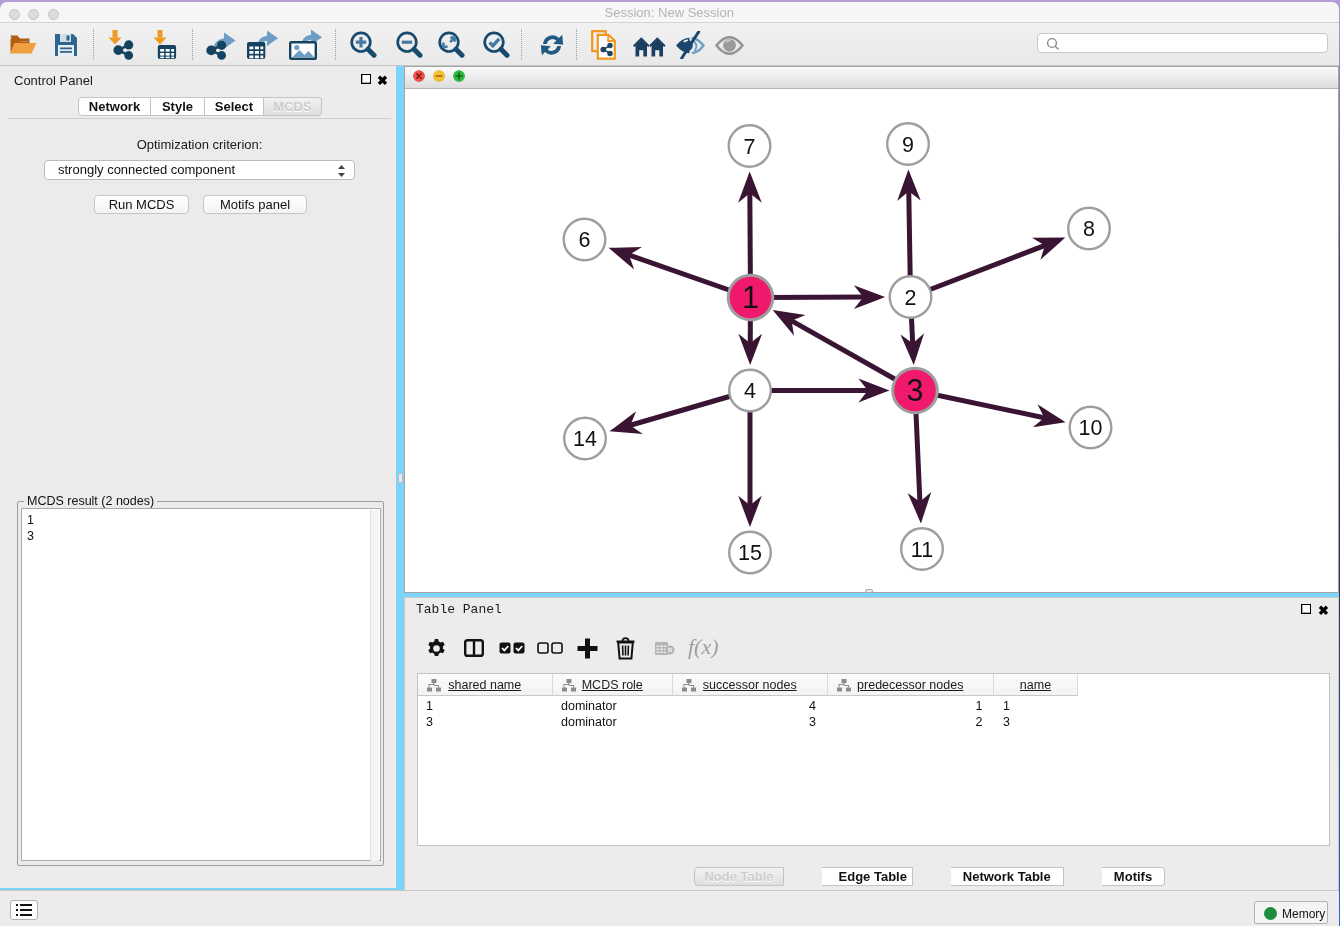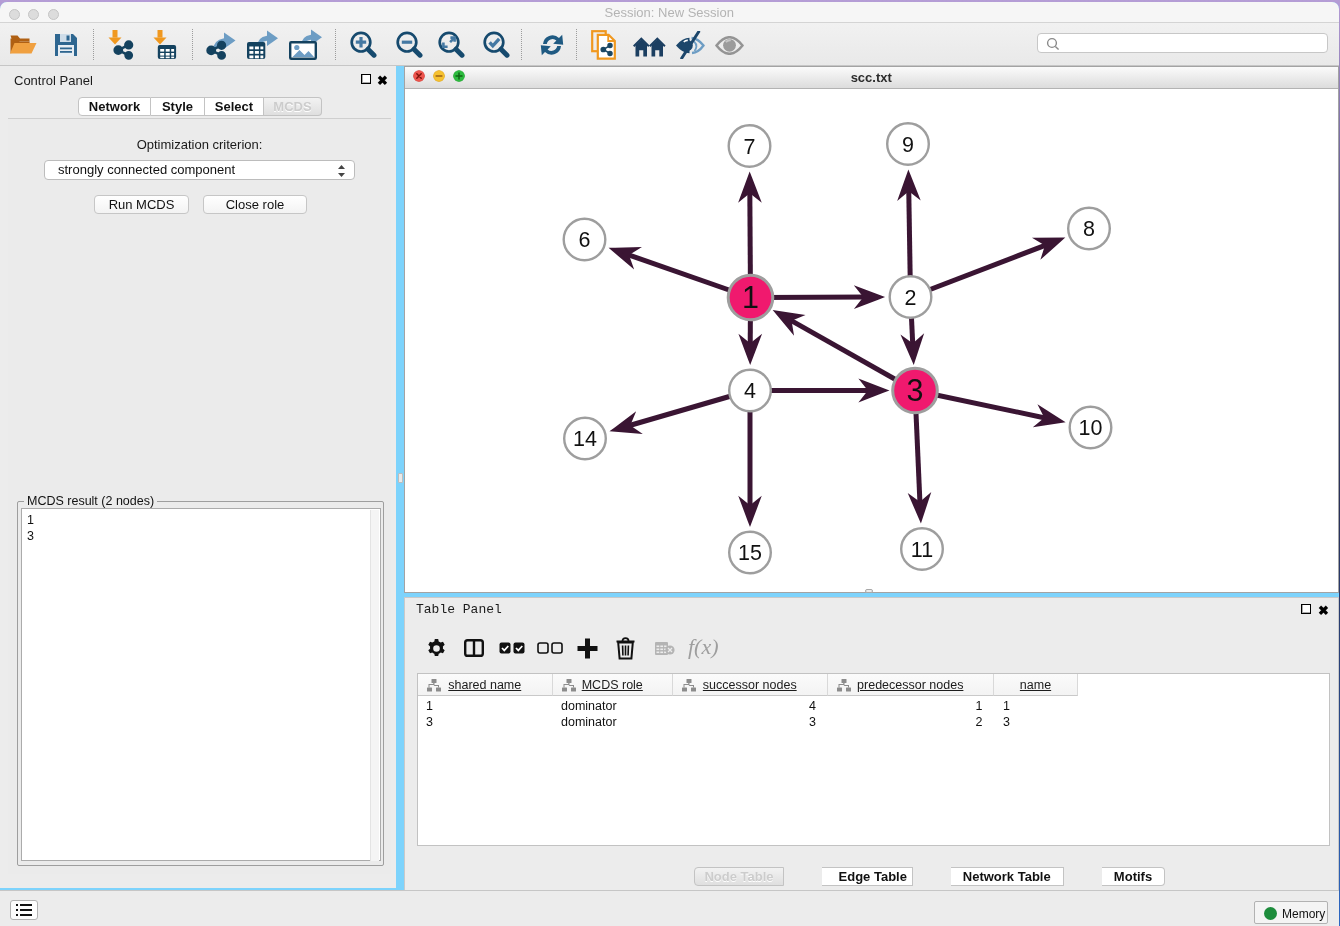--- a/index.html
+++ b/index.html
@@ -238,21 +238,21 @@
     </div>
     <div class="cp-body">
       <div class="opt-label">Optimization criterion:</div>
       <div class="dropdown">strongly connected component
         <svg width="9" height="14" viewBox="0 0 9 14" style="position:absolute;right:8px;top:3px;">
             <path d="M1 5 L4.5 1 L8 5 Z" fill="#444"></path>
             <path d="M1 9 L4.5 13 L8 9 Z" fill="#444"></path>
           </svg>
       </div>
       <div class="btn" style="left:86px; top:76px; width:95px;">Run MCDS</div>
-      <div class="btn" style="left:195px; top:76px; width:104px;">Close role</div>
+      <div class="btn" style="left:195px; top:76px; width:104px;">Motifs panel</div>
       <div class="fieldset">
         <div class="legend">MCDS result (2 nodes)</div>
         <div class="resbox">
             <div style="padding:4px 0 0 5px; line-height:15.5px;">1<br>3</div>
           <div class="scrtrack"></div>
         </div>
       </div>
     </div>
   </div>
 
@@ -263,21 +263,20 @@
           <path d="M3.8 3.8 L8.2 8.2 M8.2 3.8 L3.8 8.2" stroke="#7e120b" stroke-width="1.5" stroke-linecap="round"></path>
         </svg>
       <svg class="light" style="left:27.8px;" viewBox="0 0 12 12">
           <circle cx="6" cy="6" r="5.6" fill="#f6c12f" stroke="#e0a81f" stroke-width="0.7"></circle>
           <path d="M3.1 6 L8.9 6" stroke="#9a6116" stroke-width="1.5" stroke-linecap="round"></path>
         </svg>
       <svg class="light" style="left:47.8px;" viewBox="0 0 12 12">
           <circle cx="6" cy="6" r="5.6" fill="#2dbb3f" stroke="#23a634" stroke-width="0.7"></circle>
           <path d="M6 3 L6 9 M3 6 L9 6" stroke="#0e6414" stroke-width="1.5" stroke-linecap="round"></path>
         </svg>
-      <div class="net-title">scc.txt</div>
     </div>
     <div id="canvas" style="position:absolute; left:0; top:22px; width:932.5px; height:502.5px; background:#fff; overflow:hidden;">
       <svg width="932" height="506" viewBox="0 0 932 506" style="position:absolute;left:0;top:-1px;">
         <g stroke="#3a1533" stroke-width="5" fill="#3a1533">
           <line x1="345.5" y1="209.5" x2="344.8" y2="100.8"></line>
             <polygon points="344.7,90.5 351.1,107.0 344.8,102.0 338.6,107.0"></polygon>
           <line x1="345.5" y1="209.5" x2="220.0" y2="165.6"></line>
             <polygon points="210.2,162.2 227.8,161.8 221.0,166.0 223.7,173.6"></polygon>
           <line x1="345.5" y1="209.5" x2="462.7" y2="209.1"></line>
             <polygon points="473.0,209.1 456.5,215.4 461.5,209.1 456.5,202.9"></polygon>

